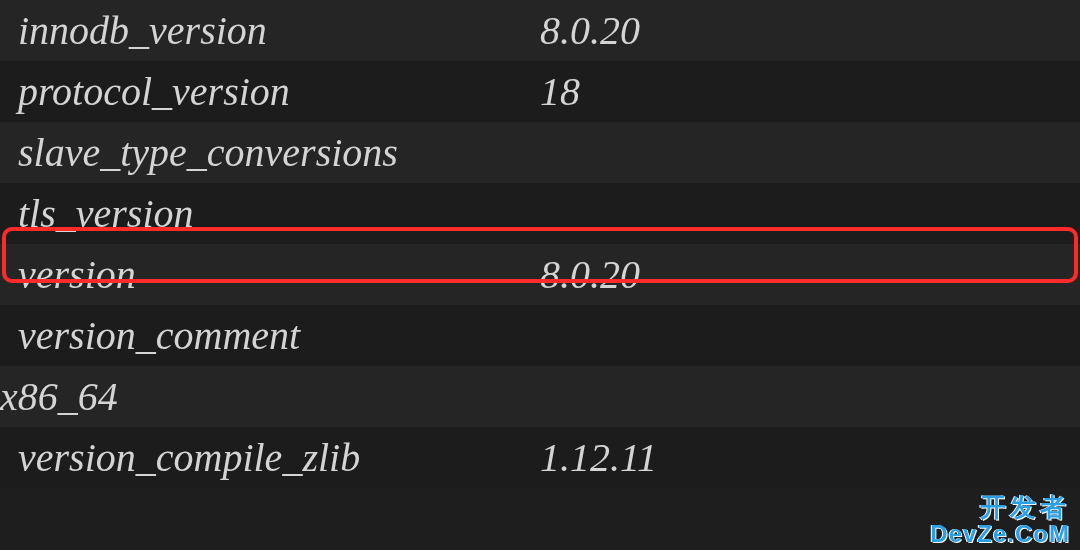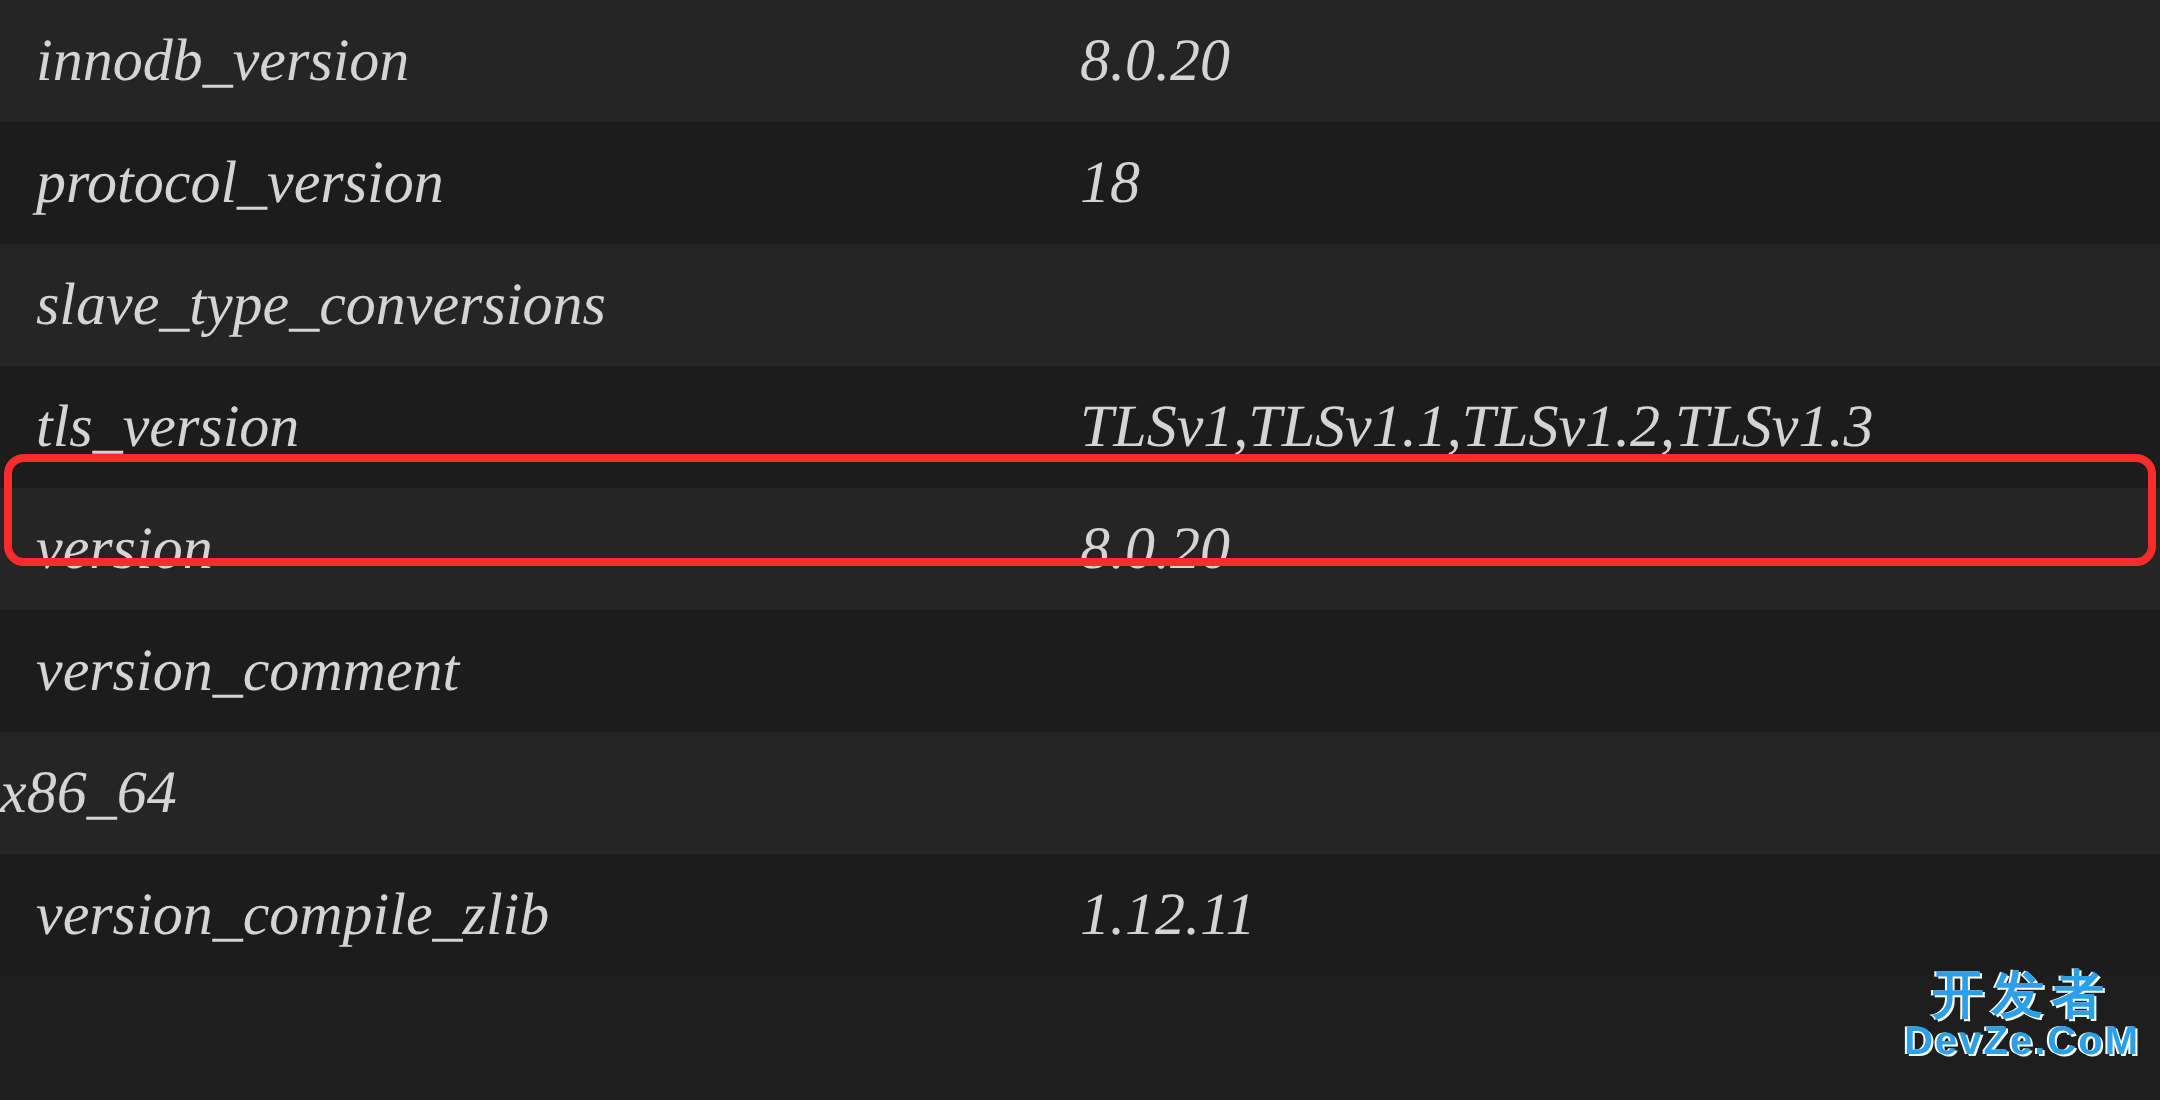--- a/index.html
+++ b/index.html
@@ -18,21 +18,21 @@
       position: relative;
     }
     .table {
       width: 100%;
       border-collapse: collapse;
     }
     .row {
       display: flex;
       height: 61px;
       align-items: center;
-      font-size: 30px;
+      font-size: 40px;
     }
     .row:nth-child(odd) {
       background: #252525;
     }
     .row:nth-child(even) {
       background: #1c1c1c;
     }
     .col-key {
       flex: 0 0 540px;
       padding-left: 18px;
@@ -50,35 +50,35 @@
       left: 2px;
       width: 1076px;
       height: 56px;
       border: 4px solid #ff2a2a;
       border-radius: 10px;
       pointer-events: none;
     }
     .watermark {
       position: absolute;
       right: 10px;
-      bottom: 18px;
-      text-align: center;
+      bottom: 4px;
+      text-align: right;
       font-family: Arial, "Microsoft YaHei", sans-serif;
       font-style: normal;
       line-height: 1.05;
     }
     .wm-top {
       font-size: 26px;
       font-weight: 700;
       letter-spacing: 4px;
       color: #2aa0ea;
       text-shadow: 1px 1px 0 #ffffff, -1px 0 0 #ffffff;
     }
     .wm-bot {
-      font-size: 20px;
+      font-size: 24px;
       font-weight: 700;
       letter-spacing: 1px;
       color: #2aa0ea;
       text-shadow: 1px 1px 0 #ffffff, -1px 0 0 #ffffff;
     }
   </style>
 </head>
 <body>
 
 <div class="table">
@@ -89,21 +89,20 @@
   <div class="row">
     <div class="col-key">protocol_version</div>
     <div class="col-val">18</div>
   </div>
   <div class="row">
     <div class="col-key">slave_type_conversions</div>
     <div class="col-val"></div>
   </div>
   <div class="row">
     <div class="col-key">tls_version</div>
-    <div class="col-val">TLSv1,TLSv1.1,TLSv1.2,TLSv1.3</div>
   </div>
   <div class="row">
     <div class="col-key">version</div>
     <div class="col-val">8.0.20</div>
   </div>
   <div class="row">
     <div class="col-key">version_comment</div>
   </div>
   <div class="row">
     <div class="col-val">x86_64</div>

